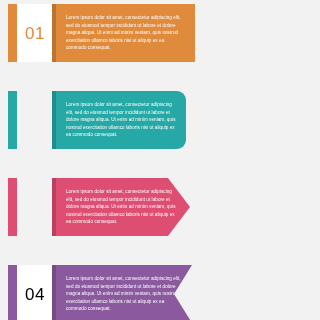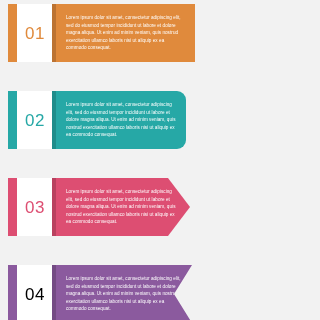--- a/index.html
+++ b/index.html
@@ -139,34 +139,28 @@
       <span class="number-label">01</span>
     </div>
     <div class="banner-body">
       <p class="body-text">Lorem ipsum dolor sit amet, consectetur adipiscing elit, sed do eiusmod tempor incididunt ut labore et dolore magna aliqua. Ut enim ad minim veniam, quis nostrud exercitation ullamco laboris nisi ut aliquip ex ea commodo consequat.</p>
     </div>
     <div class="seam-shadow"></div>
   </div>
 
   <div class="banner-row" id="row-2">
     <div class="accent-bar"></div>
-    <div class="number-card">
-      <span class="number-label">02</span>
-    </div>
     <div class="banner-body">
       <p class="body-text">Lorem ipsum dolor sit amet, consectetur adipiscing elit, sed do eiusmod tempor incididunt ut labore et dolore magna aliqua. Ut enim ad minim veniam, quis nostrud exercitation ullamco laboris nisi ut aliquip ex ea commodo consequat.</p>
     </div>
     <div class="seam-shadow"></div>
   </div>
 
   <div class="banner-row" id="row-3">
     <div class="accent-bar"></div>
-    <div class="number-card">
-      <span class="number-label">03</span>
-    </div>
     <div class="banner-body">
       <p class="body-text">Lorem ipsum dolor sit amet, consectetur adipiscing elit, sed do eiusmod tempor incididunt ut labore et dolore magna aliqua. Ut enim ad minim veniam, quis nostrud exercitation ullamco laboris nisi ut aliquip ex ea commodo consequat.</p>
     </div>
     <div class="seam-shadow"></div>
   </div>
 
   <div class="banner-row" id="row-4">
     <div class="accent-bar"></div>
     <div class="number-card">
       <span class="number-label">04</span>

